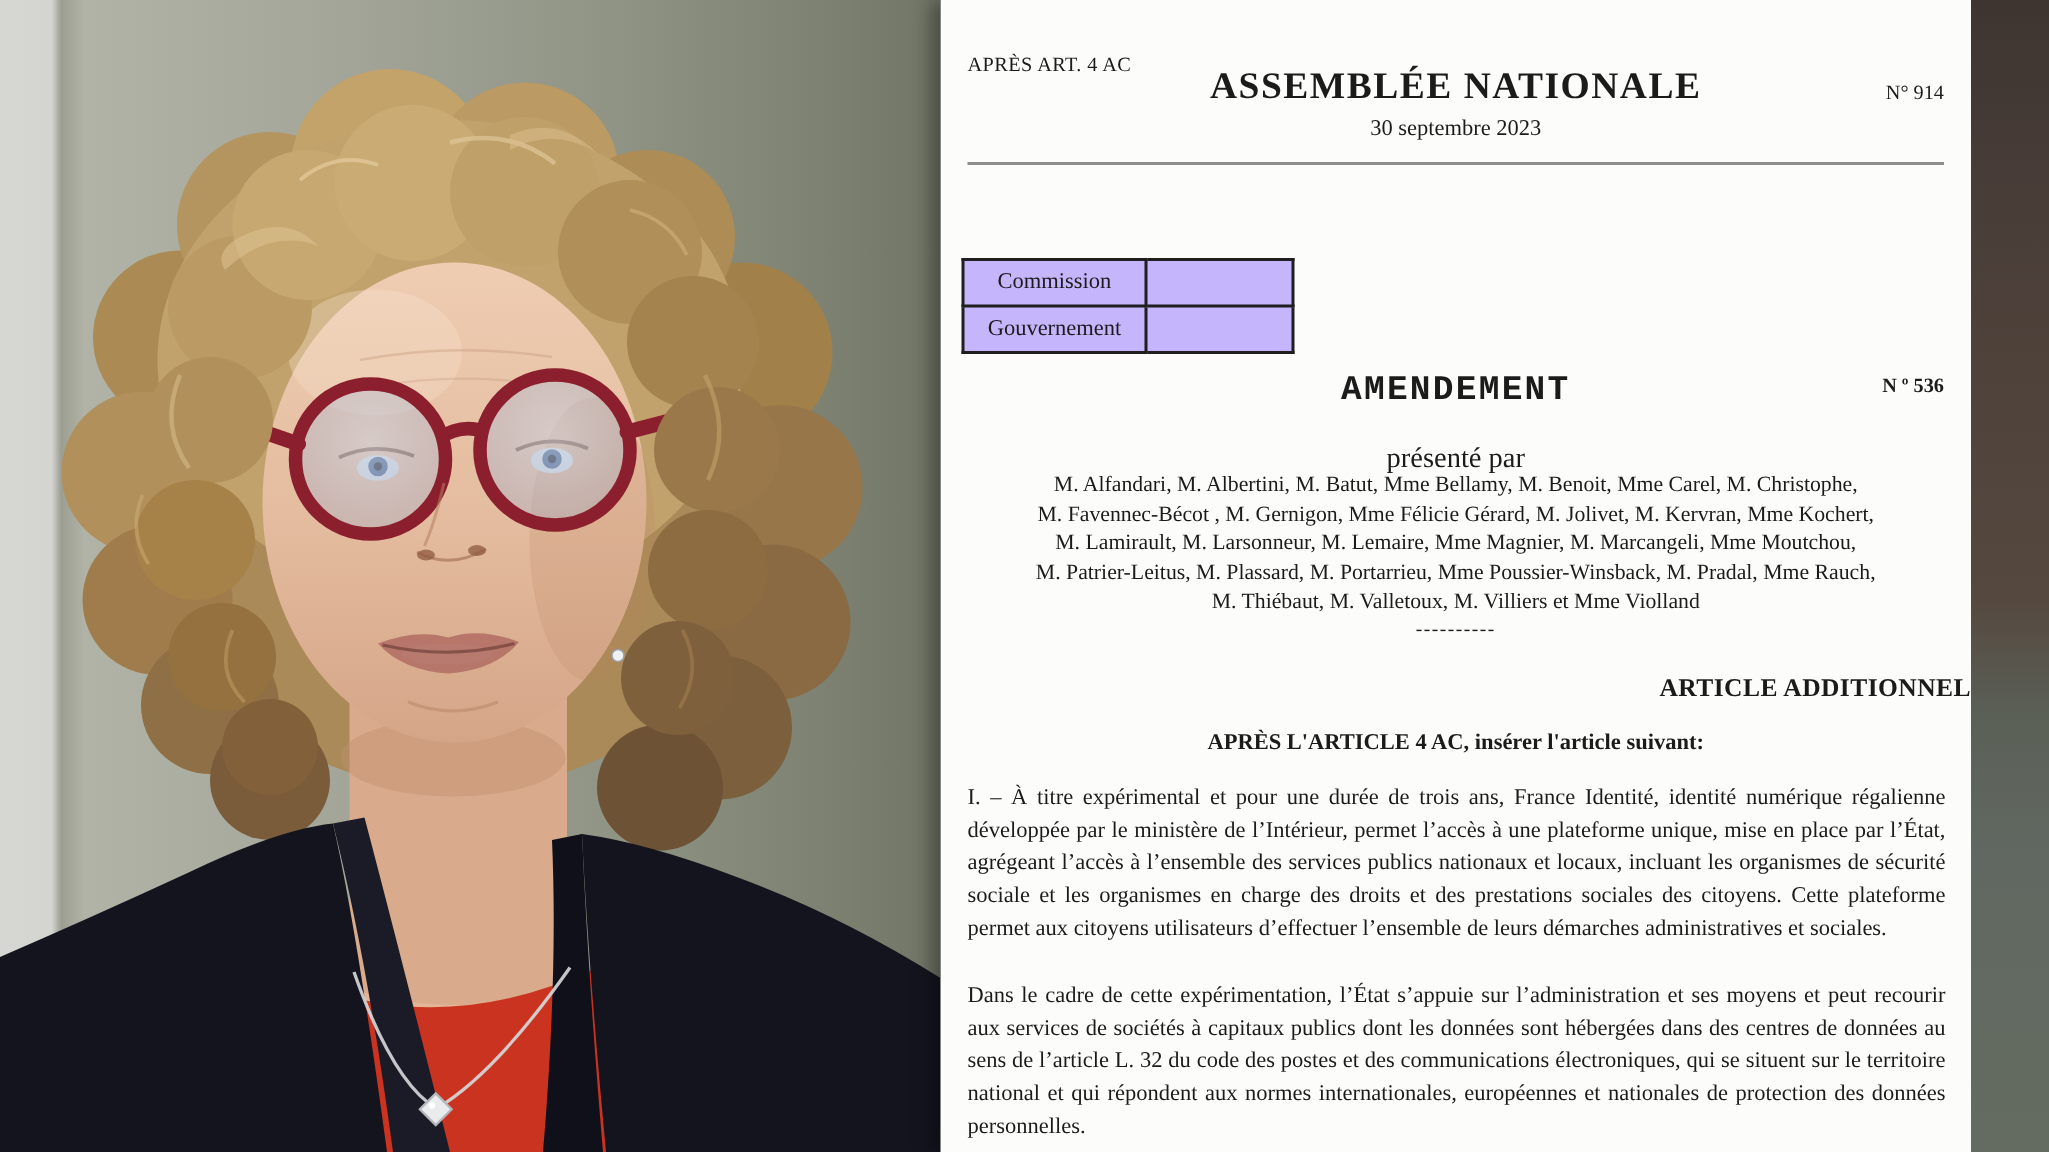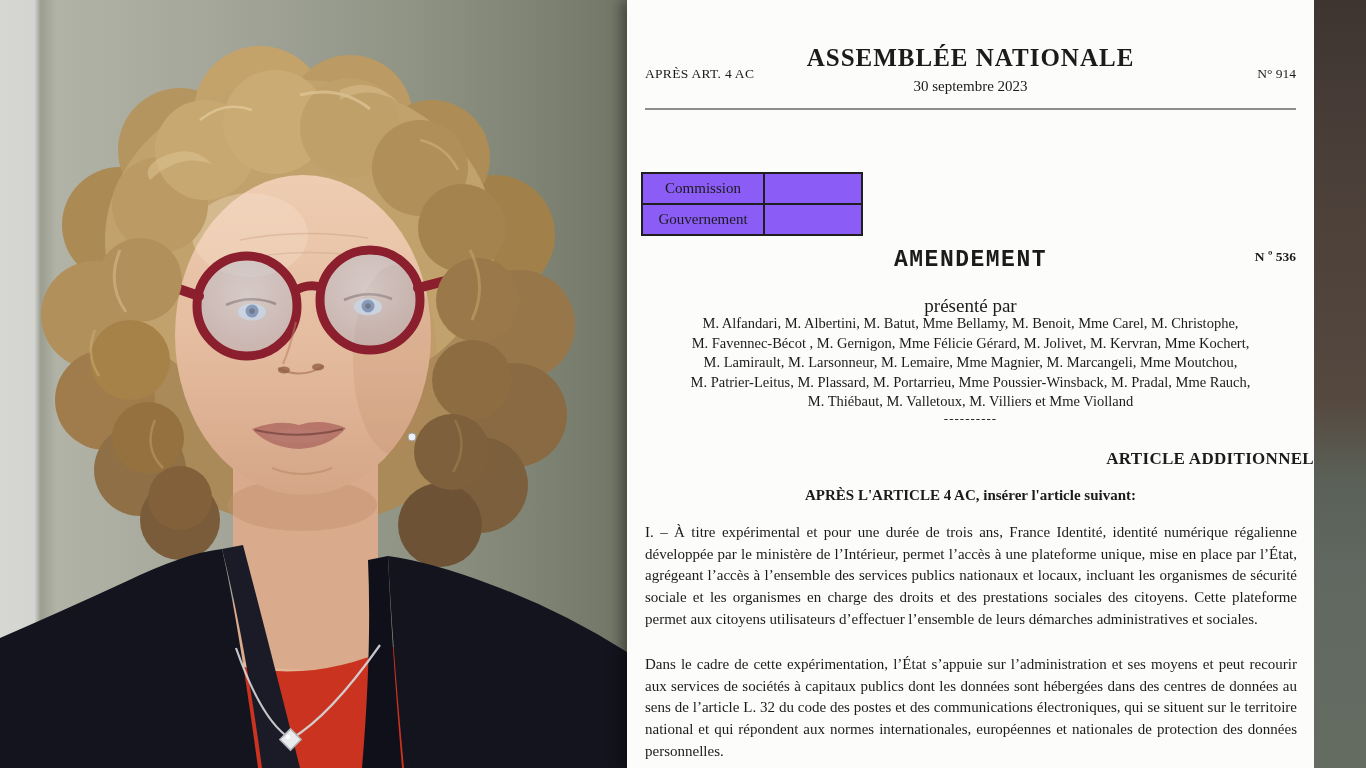--- a/index.html
+++ b/index.html
@@ -22,32 +22,32 @@
       #5a6056 62%, #616861 74%, #646b60 100%);
   }
 
   
   .page{
     position:absolute;left:627px;top:0;width:687px;height:768px;
     background:#fcfcfa;color:#1b1b1b;
     box-shadow:-6px 0 12px rgba(0,0,0,.38);
   }
   .page .abs{position:absolute;}
-  .doc-header{top:27px;left:18px;width:651px;display:flex;justify-content:space-between;align-items:flex-end;}
+  .doc-header{top:15px;left:18px;width:651px;display:flex;justify-content:space-between;align-items:center;}
   .doc-header-left{font-size:13.5px;letter-spacing:.3px;}
   .doc-header-right{font-size:13.5px;font-weight:normal;margin-top:39px;}
   .doc-title{top:44px;left:0;width:100%;text-align:center;font-size:25px;font-weight:bold;letter-spacing:1px;}
   .doc-date{top:78px;left:0;width:100%;text-align:center;font-size:15px;}
   .doc-rule{top:108px;left:18px;width:651px;border-top:2px solid #8d8d8d;height:0;}
   .doc-subject{top:136px;left:0;width:100%;text-align:center;font-size:14.5px;letter-spacing:.2px;}
 
   .doc-table{top:172px;left:14px;border-collapse:collapse;}
   .doc-table td{
     border:2px solid #1f1f1f;height:29px;font-size:15px;text-align:center;
-    padding:0 6px;background:#8b5cf6;
+    padding:0 6px;background:#c4b5fd;
   }
   .doc-table td.lbl{width:108px;}
   .doc-table td.val{width:84px;}
 
   .amend-heading{top:247px;left:0;width:100%;text-align:center;font-size:23px;font-weight:bold;letter-spacing:1.5px;font-family:Liberation Mono, monospace;}
   .amend-number{top:249px;right:18px;font-size:13.5px;font-weight:bold;}
   .presented{top:295px;left:0;width:100%;text-align:center;font-size:19px;}
   .authors{top:314px;left:12px;width:663px;text-align:center;font-size:14.5px;line-height:19.6px;}
   .separator{top:411px;left:0;width:100%;text-align:center;font-size:13px;letter-spacing:1px;}
   .article-heading{top:449px;left:0;width:100%;text-align:right;font-size:17px;font-weight:bold;letter-spacing:.3px;}

